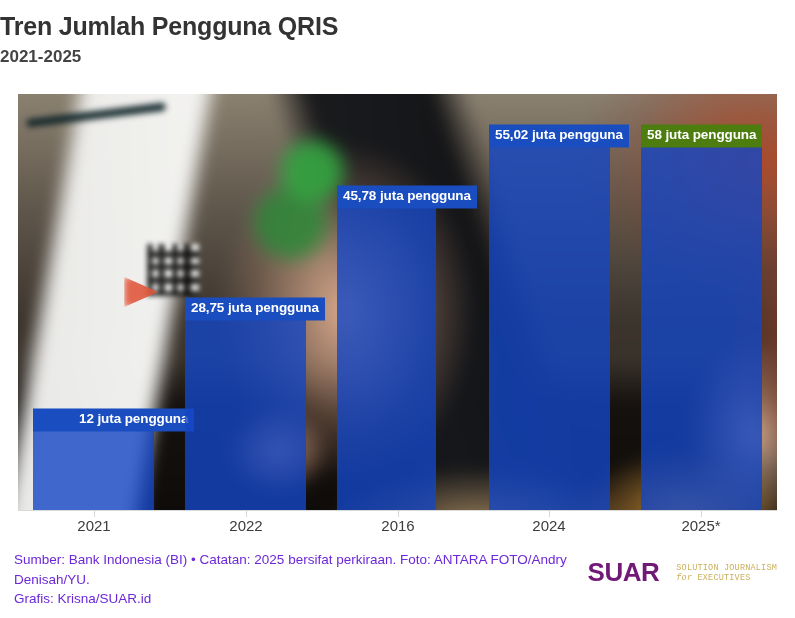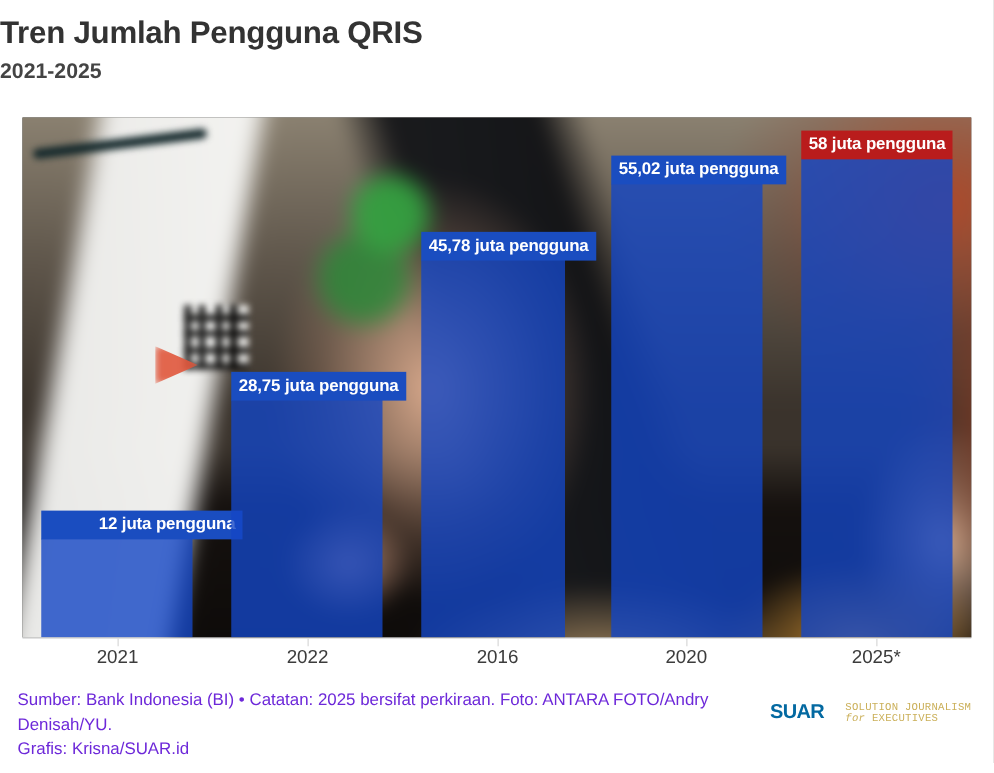--- a/index.html
+++ b/index.html
@@ -203,23 +203,23 @@
 
   .logo {
     position: absolute;
     right: 18px;
     top: 559px;
     display: flex;
     align-items: center;
     gap: 5px;
   }
   .logo-word {
-    font-size: 16px;
+    font-size: 26px;
     font-weight: bold;
-    color: #0369a1;
+    color: #701a75;
     letter-spacing: -0.5px;
     line-height: 1;
   }
   .logo-tag {
     font-family: Liberation Mono, monospace;
     color: #cbb05a;
     line-height: 1.1;
     padding-top: 3px;
     margin-left: 12px;
   }
@@ -252,45 +252,45 @@
     <div class="photo-pen"></div>
     <div class="photo-qr"></div>
     <div class="photo-redmark"></div>
     <div id="bars-layer">
         <div class="bar" style="left: 15px; width: 121px; height: 79px; background: rgba(20, 70, 196, 0.8);">
           <div class="bar-value-label" style="background: rgb(26, 77, 192); color: rgb(255, 255, 255); padding-left: 46px;">12 juta pengguna</div>
         </div>
         <div class="bar" style="left: 167px; width: 121px; height: 190px; background: rgba(20, 70, 196, 0.8);">
           <div class="bar-value-label" style="background: rgb(26, 77, 192); color: rgb(255, 255, 255);">28,75 juta pengguna</div>
         </div>
-        <div class="bar" style="left: 319px; width: 115px; height: 302px; background: rgba(20, 70, 196, 0.8);">
+        <div class="bar" style="left: 319px; width: 99px; height: 302px; background: rgba(20, 70, 196, 0.8);">
           <div class="bar-value-label" style="background: rgb(26, 77, 192); color: rgb(255, 255, 255);">45,78 juta pengguna</div>
         </div>
         <div class="bar" style="left: 471px; width: 121px; height: 363px; background: rgba(20, 70, 196, 0.8);">
           <div class="bar-value-label" style="background: rgb(26, 77, 192); color: rgb(255, 255, 255);">55,02 juta pengguna</div>
         </div>
         <div class="bar" style="left: 623px; width: 121px; height: 383px; background: rgba(20, 70, 196, 0.8);">
-          <div class="bar-value-label" style="background: #b91c1c; color: rgb(255, 255, 255);">58 juta pengguna</div>
+          <div class="bar-value-label" style="background: #4d7c0f; color: rgb(255, 255, 255); margin-top: 20px;">58 juta pengguna</div>
         </div>
       </div>
   </div>
 
   <div class="axis-line"></div>
   <div class="axis-ticks" id="axis-ticks">
       <div class="axis-tick" style="left: 76px;"></div>
       <div class="axis-tick" style="left: 228px;"></div>
       <div class="axis-tick" style="left: 380px;"></div>
       <div class="axis-tick" style="left: 531px;"></div>
       <div class="axis-tick" style="left: 683px;"></div>
     </div>
   <div class="axis-labels" id="axis-labels">
       <div class="axis-label" style="left: 76px;">2021</div>
       <div class="axis-label" style="left: 228px;">2022</div>
       <div class="axis-label" style="left: 380px;">2016</div>
-      <div class="axis-label" style="left: 531px;">2020</div>
+      <div class="axis-label" style="left: 531px;">2024</div>
       <div class="axis-label" style="left: 683px;">2025*</div>
     </div>
 
   <div class="footer">
     <div class="footer-line">Sumber: Bank Indonesia (BI) • Catatan: 2025 bersifat perkiraan. Foto: ANTARA FOTO/Andry</div>
     <div class="footer-line">Denisah/YU.</div>
     <div class="footer-line">Grafis: Krisna/SUAR.id</div>
   </div>
 
   <div class="logo">

